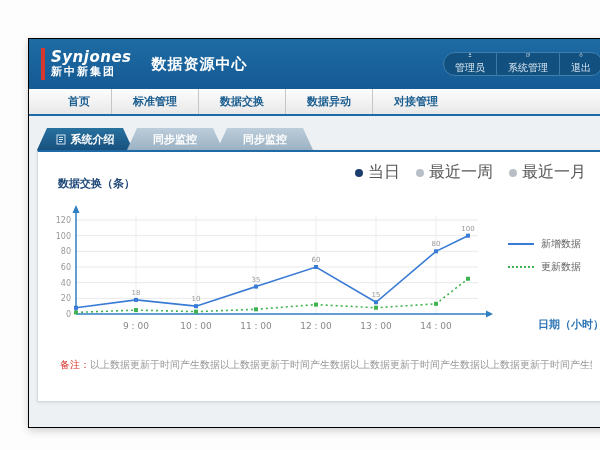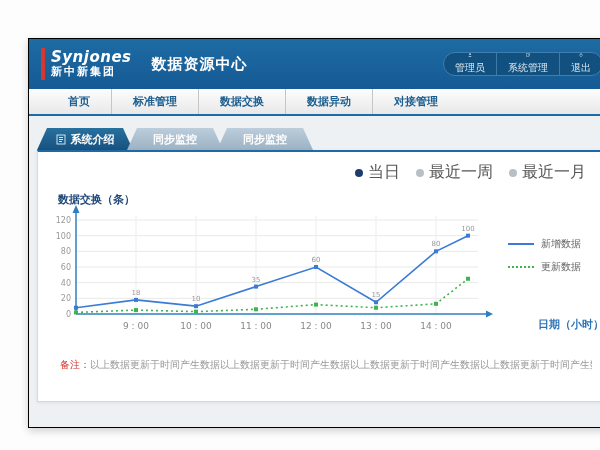--- a/index.html
+++ b/index.html
@@ -38,21 +38,21 @@
 
   .card { margin:0 8px; height:252px; background:#fff; border:1px solid #d5dade; border-top:2px solid #1d6aa6;
           position:relative; box-shadow:0 1px 3px rgba(0,0,0,.08); }
 
   
   .filters { position:absolute; top:10px; right:24px; display:flex; gap:16px; }
   .filter { display:flex; align-items:center; gap:5px; cursor:pointer; font-size:16px; color:#555; }
   .dot { width:8px; height:8px; border-radius:50%; background:#b9bfc7; }
   .dot.selected { background:#1d3c6e; }
 
-  .ylabel { position:absolute; top:40px; left:20px; font-size:11px; font-weight:bold; color:#1f4777; }
+  .ylabel { position:absolute; top:24px; left:20px; font-size:11px; font-weight:bold; color:#1f4777; }
   #chart-svg { position:absolute; top:44px; left:12px; }
   .xlabel { position:absolute; top:165px; right:6px; font-size:11px; font-weight:bold; color:#2e75b6; }
 
   .legend { position:absolute; top:85px; right:29px; }
   .legend-row { display:flex; align-items:center; gap:7px; margin-bottom:9px; cursor:default; }
   .legend-sample { width:26px; height:0; }
   .legend-label { font-size:10px; color:#666; }
 
   .note { position:absolute; top:206px; left:22px; right:18px; font-size:10px; color:#999;
           white-space:nowrap; overflow:hidden; }

